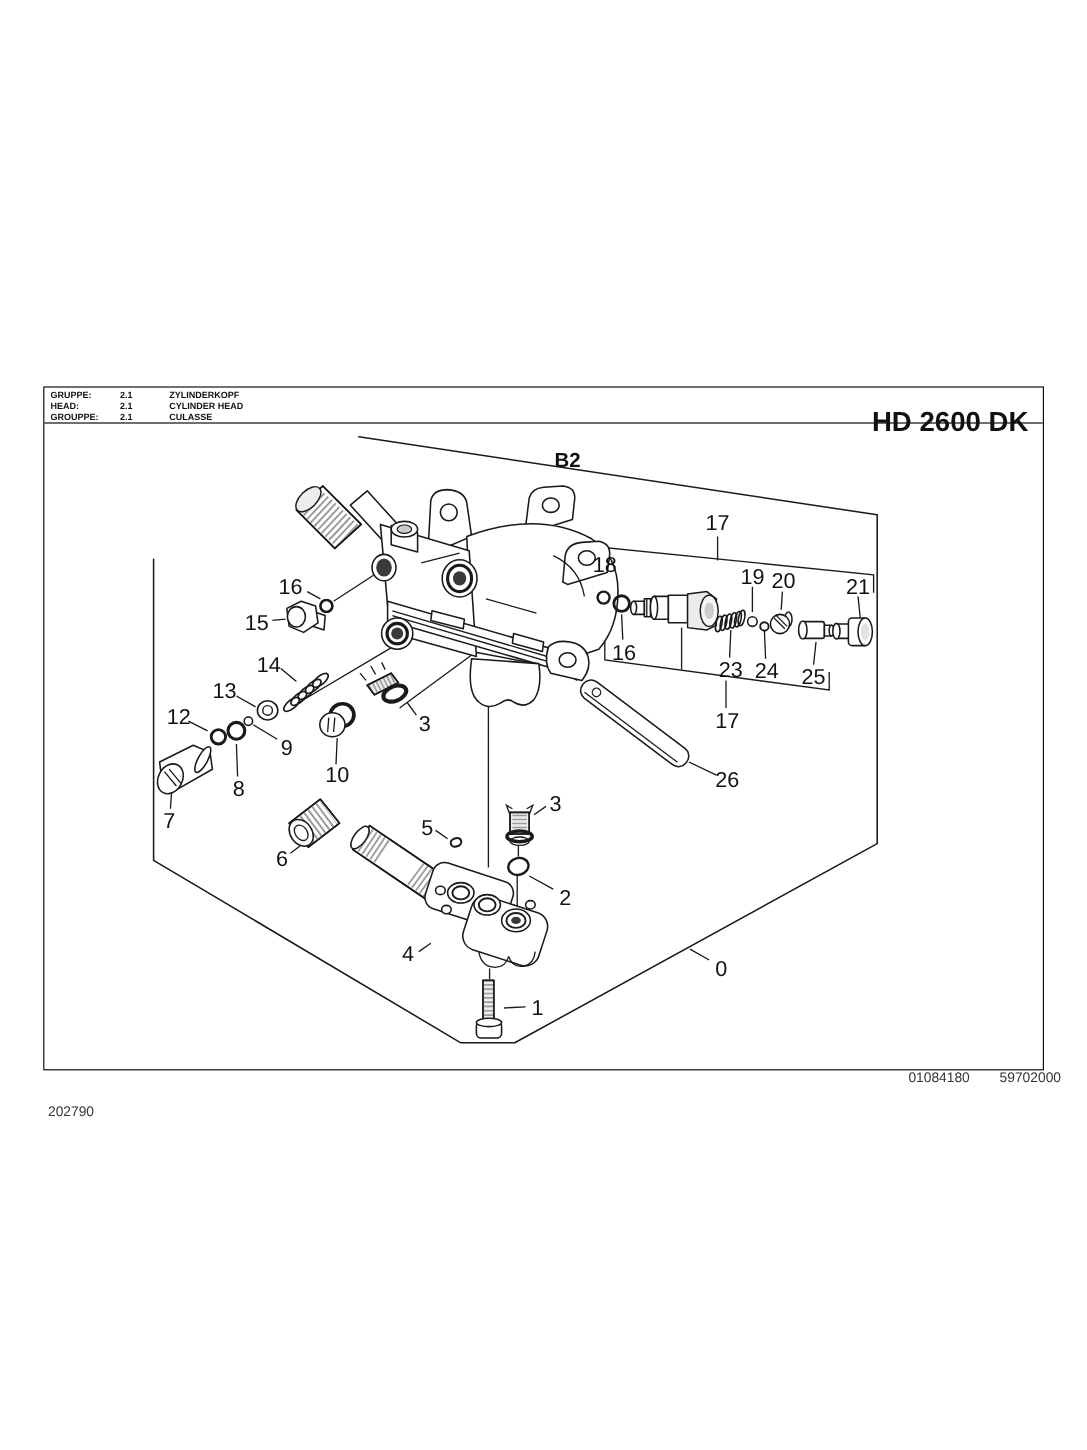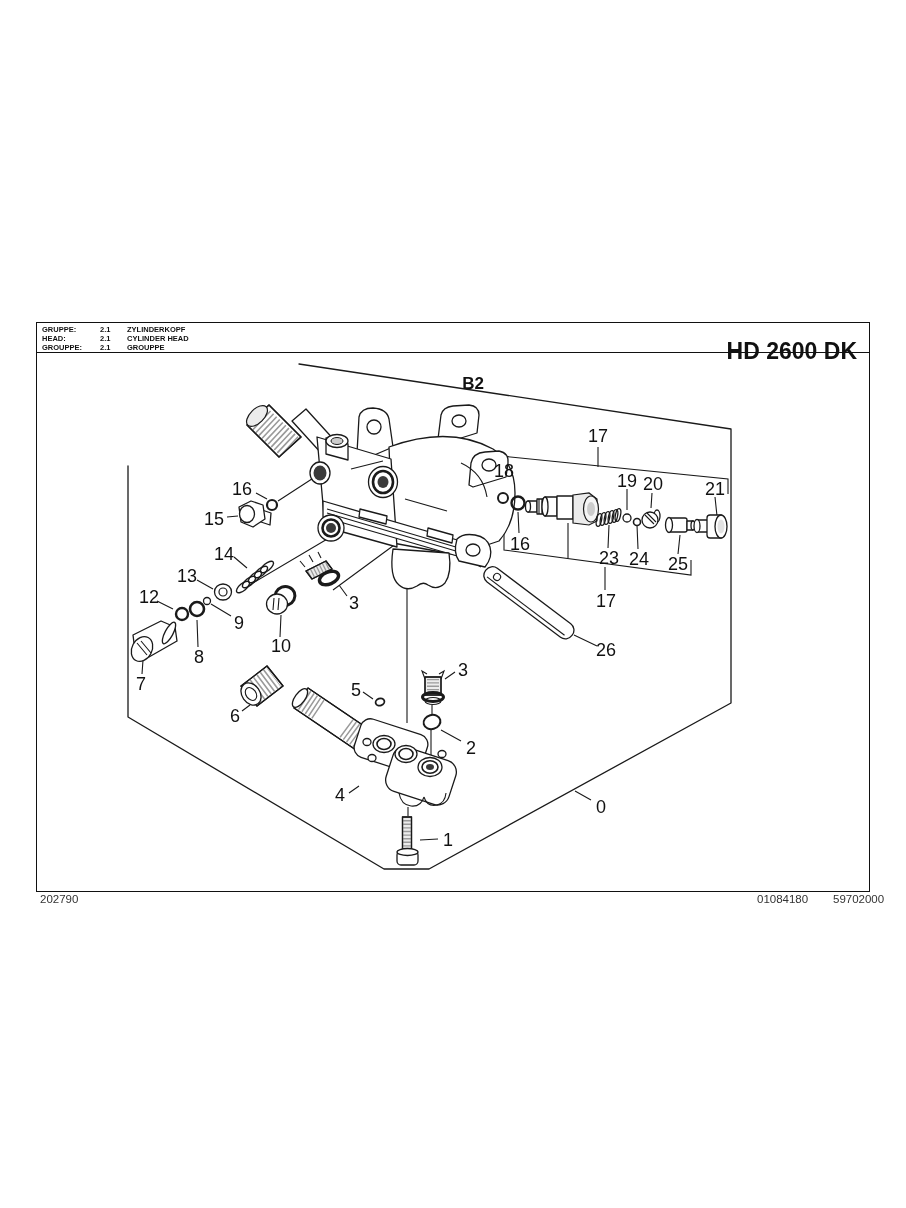--- a/index.html
+++ b/index.html
@@ -2,27 +2,27 @@
 <html><head>
 <meta charset="utf-8">
 <style>
   html,body{margin:0;padding:0;background:#ffffff;}
   body{width:906px;height:1208px;position:relative;font-family:"Liberation Sans",sans-serif;color:#111;}
   .page{position:absolute;left:36px;top:322px;width:834px;height:570px;border:1.4px solid #111;box-sizing:border-box;background:#fff;}
   .hdr{position:absolute;left:0;top:0;width:100%;height:30px;border-bottom:1.3px solid #111;box-sizing:border-box;}
   .hdr-rows{position:absolute;left:5px;top:2px;font-size:7.5px;font-weight:bold;line-height:9px;white-space:nowrap;}
   .hdr-row span{display:inline-block;}
   .hl{width:58px;}
-  .hc{width:27px;}
+  .hc{width:41px;}
   .sheet-code{position:absolute;left:368px;top:3px;width:136px;text-align:center;font-size:17px;font-weight:bold;margin-top:48px;}
   .model{position:absolute;right:12px;top:15px;font-size:23px;font-weight:bold;}
   .diagram-wrap{position:absolute;left:0;top:30px;width:834px;height:522px;}
   .ftr{position:absolute;left:0;bottom:0;width:100%;height:18px;border-top:1.2px solid #111;box-sizing:border-box;text-align:center;font-size:11px;line-height:17px;color:#222;}
   .docnum{position:absolute;top:893px;font-size:11.5px;color:#333;}
-  .dn-left{left:40px;}
+  .dn-left{left:40px;margin-top:28px;}
   .dn-r1{left:741px;padding-left:16px;}
   .dn-r2{left:833px;}
   
   .ln{stroke:#1a1a1a;fill:none;stroke-width:1.3;stroke-linejoin:round;stroke-linecap:round;}
   .thin{stroke:#1a1a1a;fill:none;stroke-width:1.1;}
   .wh{fill:#ffffff;stroke:#1a1a1a;stroke-width:1.3;stroke-linejoin:round;}
   .lt{fill:#ececec;stroke:#1a1a1a;stroke-width:1.2;}
   .dk{fill:#3a3a3a;stroke:none;}
   .ring{fill:none;stroke:#1a1a1a;}
   .knurl{stroke:#9a9a9a;fill:none;}
@@ -30,21 +30,21 @@
 </style>
 </head>
 <body>
 
 <div class="page">
 
   <div class="hdr">
     <div class="hdr-rows">
       <div class="hdr-row"><span class="hl">GRUPPE:</span><span class="hc">2.1</span><span>ZYLINDERKOPF</span></div>
       <div class="hdr-row"><span class="hl">HEAD:</span><span class="hc">2.1</span><span>CYLINDER HEAD</span></div>
-      <div class="hdr-row"><span class="hl">GROUPPE:</span><span class="hc">2.1</span><span>GROUPPE</span></div>
+      <div class="hdr-row"><span class="hl">GROUPPE:</span><span class="hc">2.1</span><span>CULASSE</span></div>
     </div>
     <div class="sheet-code">B2</div>
     <div class="model">HD 2600 DK</div>
   </div>
 
   <div class="diagram-wrap">
     <svg width="834" height="522" viewBox="36 352 834 522" xmlns="http://www.w3.org/2000/svg">
 
       <g>
         <polyline class="ln" points="127,465 127,716 383,868 428,868 730,702 730,428 298,363"></polyline>

